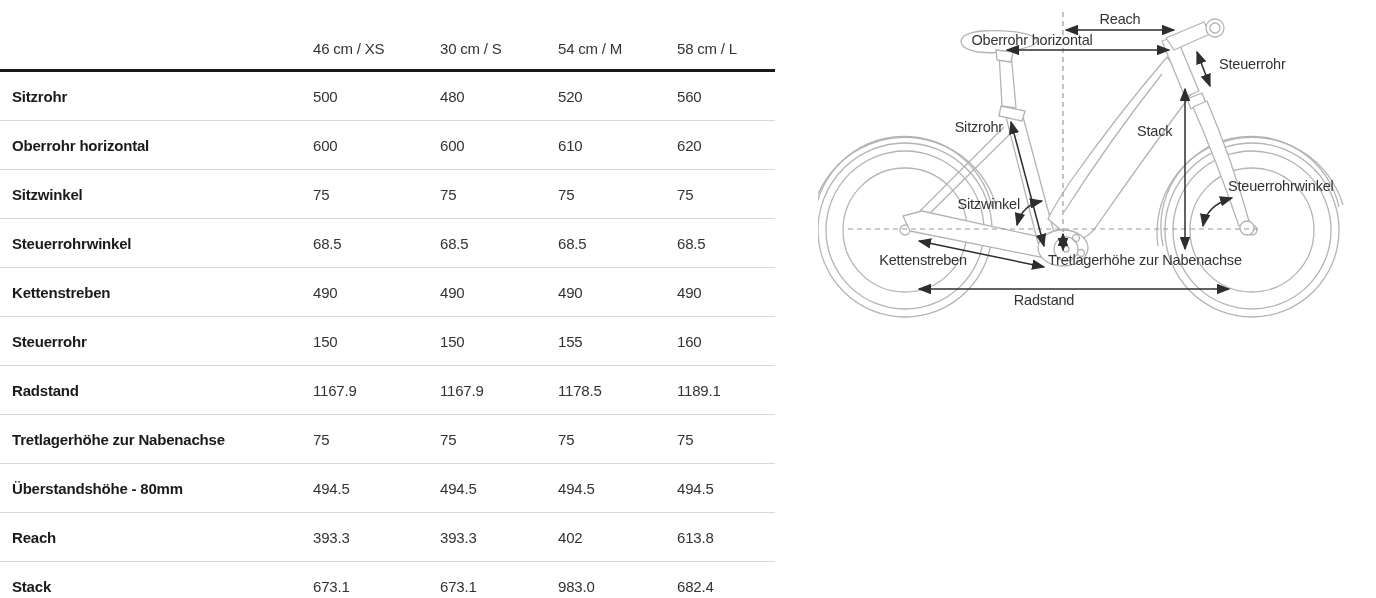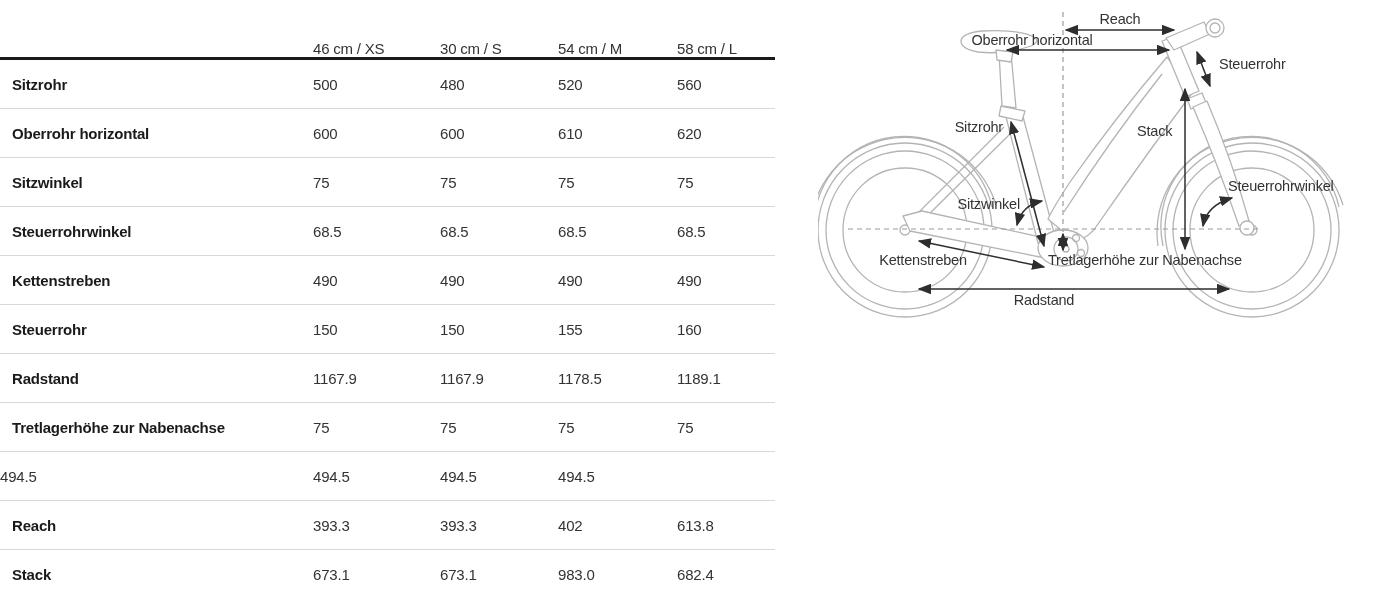--- a/index.html
+++ b/index.html
@@ -6,21 +6,21 @@
   body{
     width:1376px;height:598px;position:relative;overflow:hidden;
     background:#ffffff;
     font-family:"Liberation Sans", sans-serif;
     -webkit-font-smoothing:antialiased;
   }
   
   .geo-table{position:absolute;left:0;top:0;width:775px;}
   .gt-header{
     display:grid;grid-template-columns:313px 127px 118px 119px 1fr;
-    height:57px;align-items:end;padding-bottom:0;box-sizing:content-box;
+    height:57px;align-items:end;padding-bottom:12px;box-sizing:content-box;
     border-bottom:3px solid #1a1a1a;
   }
   .gt-header .cell{font-size:15px;color:#333;letter-spacing:-0.2px;}
   .gt-row{
     display:grid;grid-template-columns:313px 127px 118px 119px 1fr;
     height:48px;align-items:center;border-bottom:1px solid #d8d8d8;
   }
   .gt-row:last-child{border-bottom:none;}
   .cell{white-space:nowrap;}
   .cell.label{font-weight:bold;font-size:15px;color:#1a1a1a;padding-left:12px;letter-spacing:-0.2px;}
@@ -95,20 +95,21 @@
     <div class="cell val">1189.1</div>
   </div>
   <div class="gt-row">
     <div class="cell label">Tretlagerhöhe zur Nabenachse</div>
     <div class="cell val">75</div>
     <div class="cell val">75</div>
     <div class="cell val">75</div>
     <div class="cell val">75</div>
   </div>
   <div class="gt-row">
+    <div class="cell label">Überstandshöhe - 80mm</div>
     <div class="cell val">494.5</div>
     <div class="cell val">494.5</div>
     <div class="cell val">494.5</div>
     <div class="cell val">494.5</div>
   </div>
   <div class="gt-row">
     <div class="cell label">Reach</div>
     <div class="cell val">393.3</div>
     <div class="cell val">393.3</div>
     <div class="cell val">402</div>

